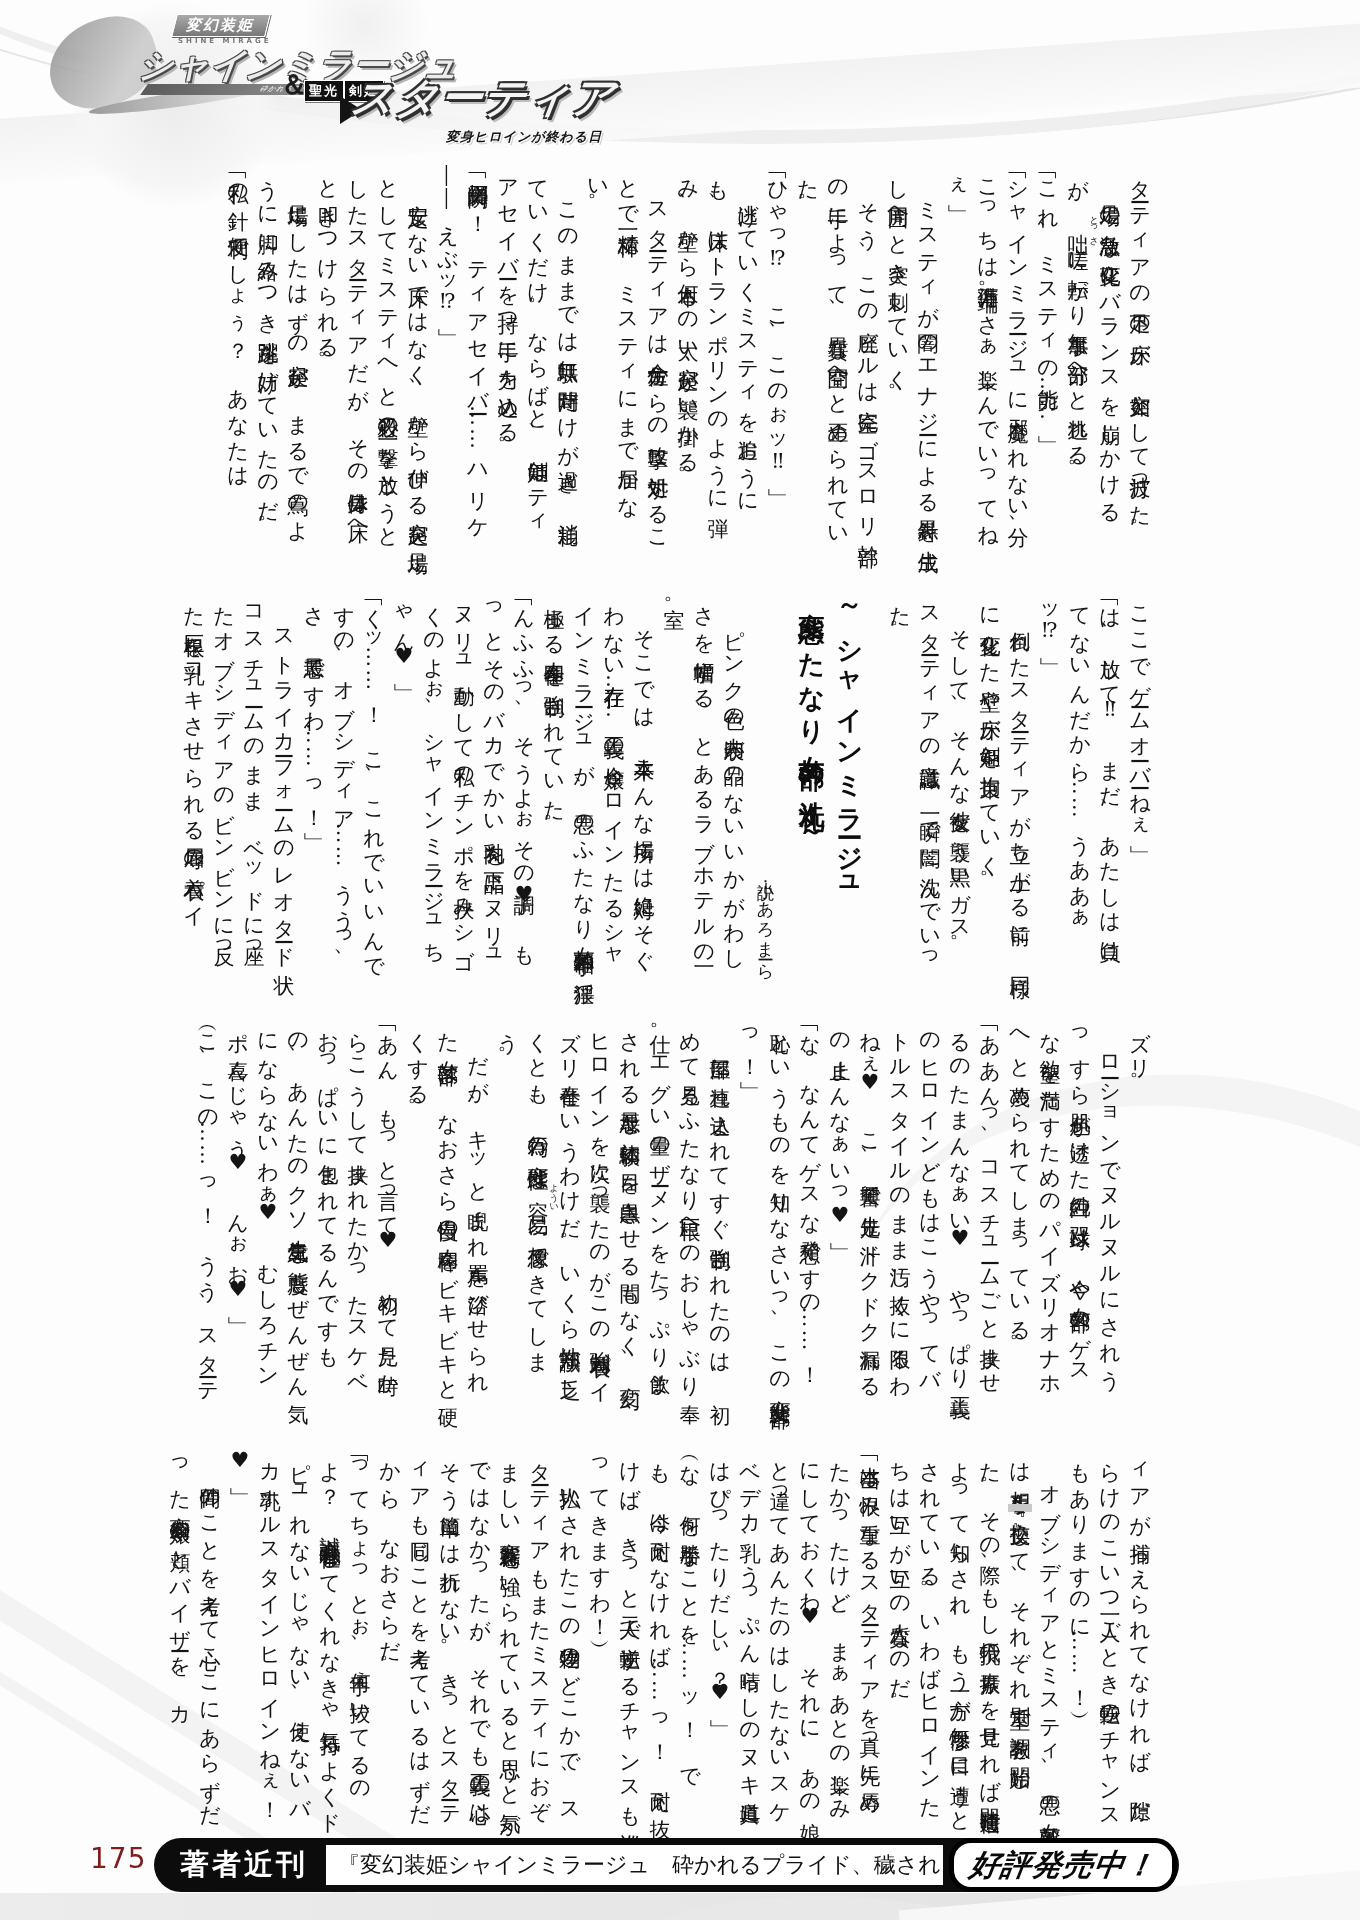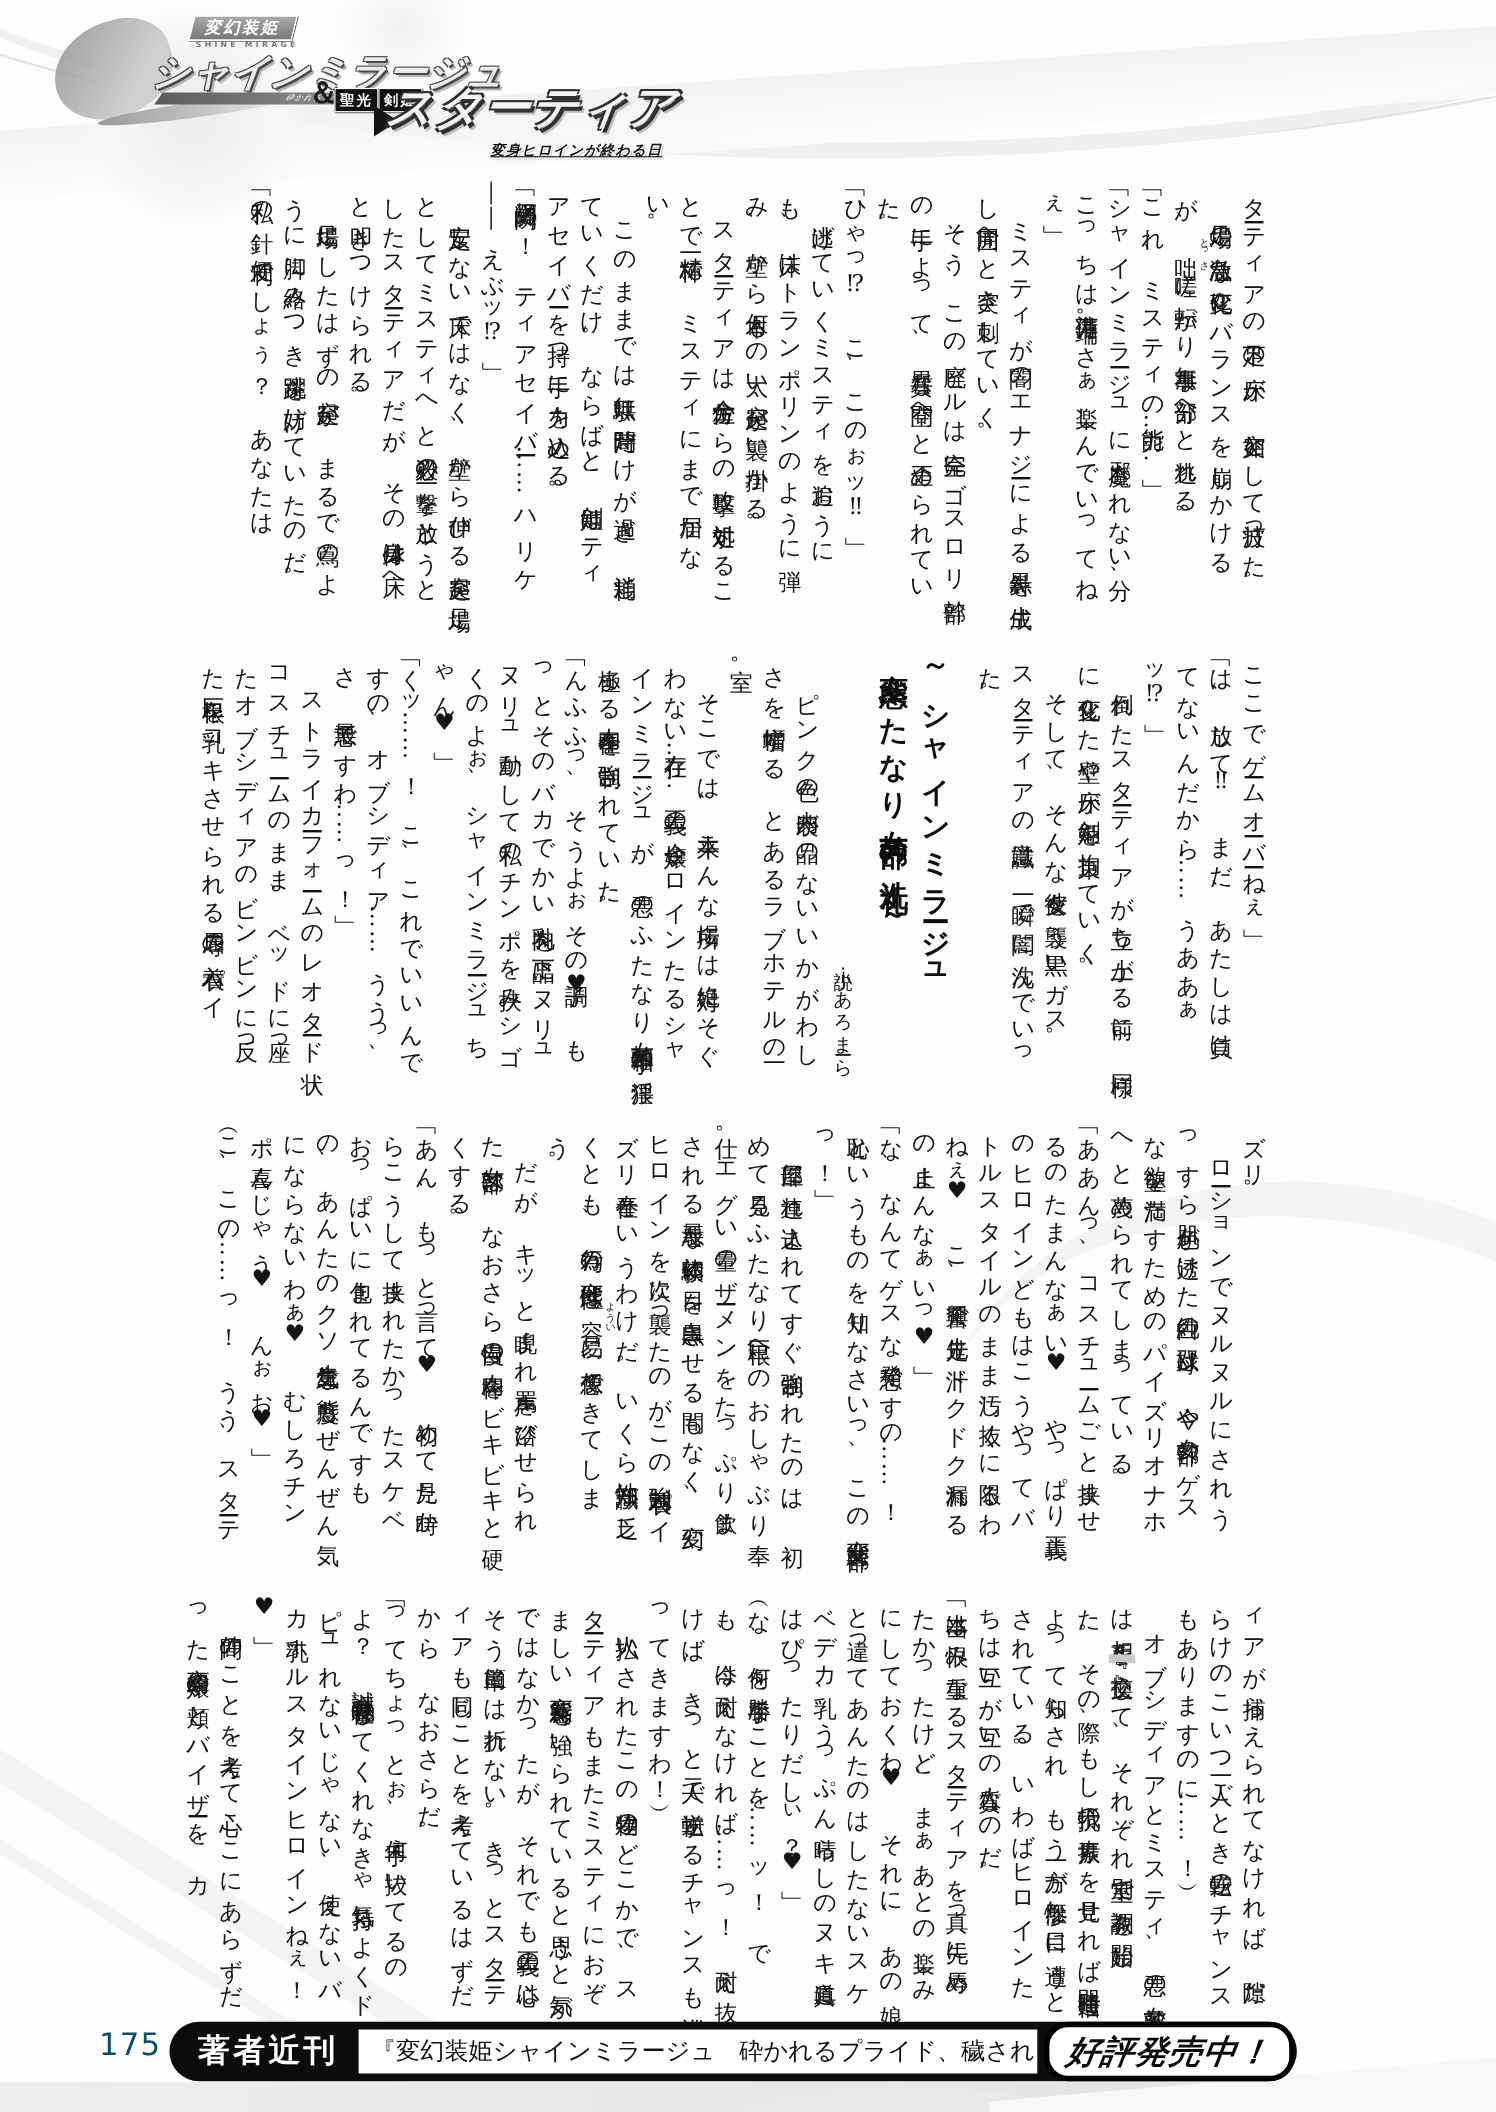--- a/index.html
+++ b/index.html
@@ -51,36 +51,36 @@
   .l-tag2{position:absolute;left:252px;top:76px;display:flex;gap:0;}
   .l-tag2 span{background:#101010;color:#fff;font-size:13px;font-weight:bold;
         padding:1px 4px;letter-spacing:2px;border:1px solid #fff;box-shadow:1px 1px 0 #777;}
   .l-arrow{position:absolute;left:288px;top:92px;width:0;height:0;
         border-top:14px solid transparent;border-bottom:14px solid transparent;border-left:22px solid #141414;}
   .l-main2{position:absolute;left:300px;top:66px;font-size:42px;font-weight:900;font-style:italic;
         transform:skewX(-8deg);color:#f4f4f4;white-space:nowrap;letter-spacing:1px;
         text-shadow:-2px -2px 0 #303030,2px -2px 0 #303030,-2px 2px 0 #303030,3px 3px 0 #303030,5px 5px 0 #bdbdbd;}
   .l-sub2{position:absolute;left:394px;top:124px;font-size:13px;font-weight:900;font-style:italic;
         color:#141414;white-space:nowrap;letter-spacing:1px;
-        text-shadow:1px 1px 0 #fff,2px 2px 0 #cfcfcf;text-decoration:underline;}
+        text-shadow:1px 1px 0 #fff,2px 2px 0 #cfcfcf;}
   
   .text-row{position:absolute;right:205px;height:380px;z-index:2;
         writing-mode:vertical-rl;-webkit-writing-mode:vertical-rl;
         font-size:21px;line-height:30px;letter-spacing:2px;color:#141414;}
   .text-row p{margin:0;padding:0;}
   .flow{display:block;}
   ruby rt{font-size:9px;letter-spacing:0;}
   .s-header{margin-right:16px;margin-left:10px;}
   .s-header p{font-size:26px;font-weight:700;line-height:38px;letter-spacing:4px;
         font-family:"DejaVu Sans","Liberation Sans",sans-serif;color:#0d0d0d;}
   .author{font-size:17px;line-height:34px;letter-spacing:1px;text-align:end;
         margin-right:6px;margin-left:28px;}
   .hl{background:#c9c9c9;}
   
-  .page-number{position:absolute;left:90px;top:1842px;font-size:28px;color:#0c4a6e;z-index:3;
+  .page-number{position:absolute;left:90px;top:1842px;font-size:28px;color:#7f1d1d;z-index:3;
         font-family:"DejaVu Sans","Liberation Sans",sans-serif;letter-spacing:1px;}
   .footer-bar{position:absolute;left:154px;top:1838px;width:1025px;height:54px;z-index:3;
         background:#0c0c0c;border-radius:28px;display:flex;align-items:center;
         font-family:"DejaVu Sans","Liberation Sans",sans-serif;}
   .footer-label{color:#ffffff;font-size:29px;font-weight:800;letter-spacing:3px;
         padding:0 18px 0 26px;white-space:nowrap;}
   .footer-slot{flex:1;background:#ffffff;height:40px;display:flex;align-items:center;
         font-size:22px;color:#111;white-space:nowrap;overflow:hidden;padding:0 12px;
         font-weight:500;letter-spacing:0px;}
   .footer-promo{background:#ffffff;border:5px solid #000;border-radius:22px;height:44px;

